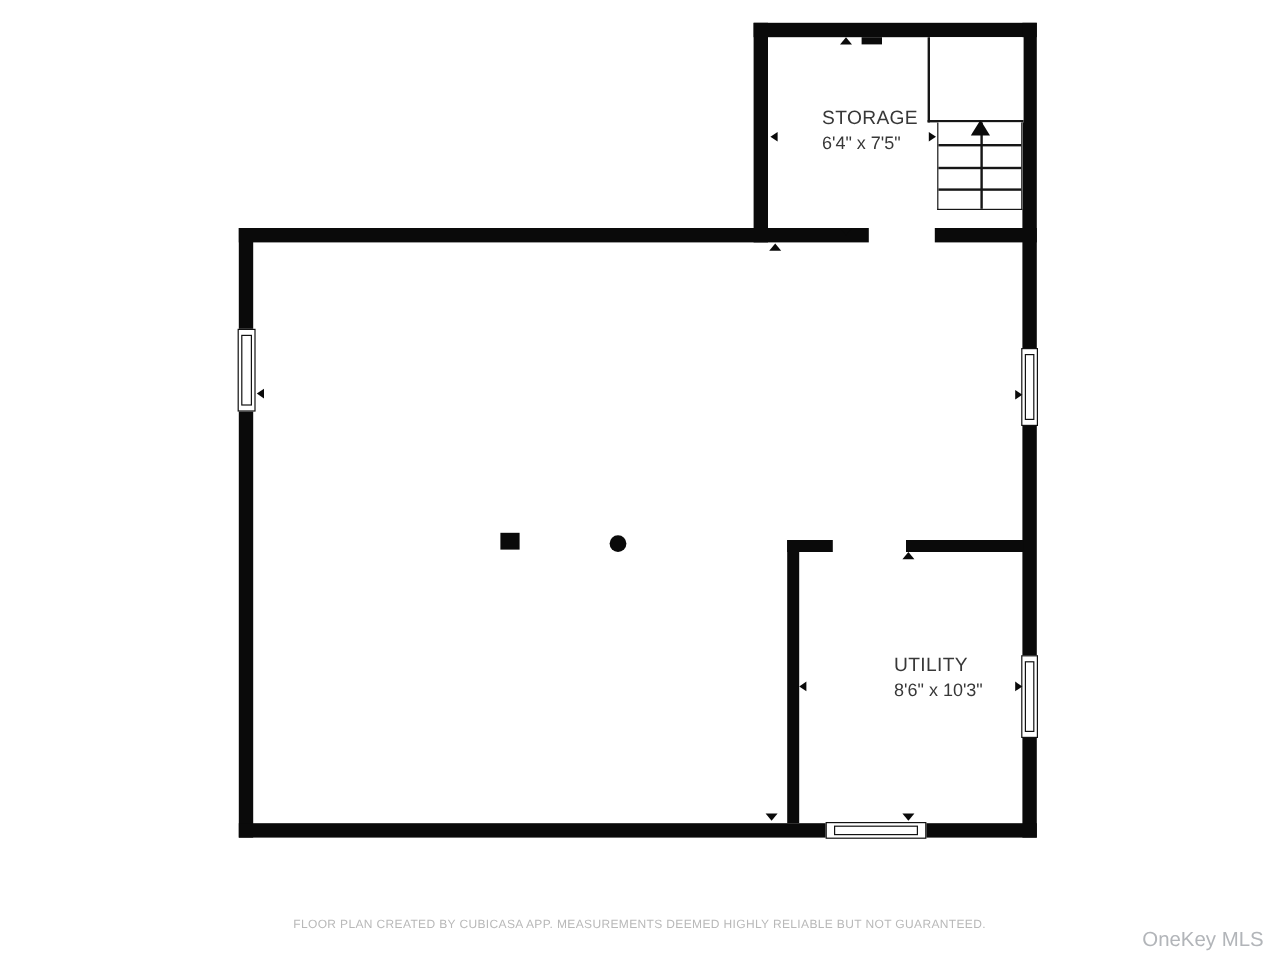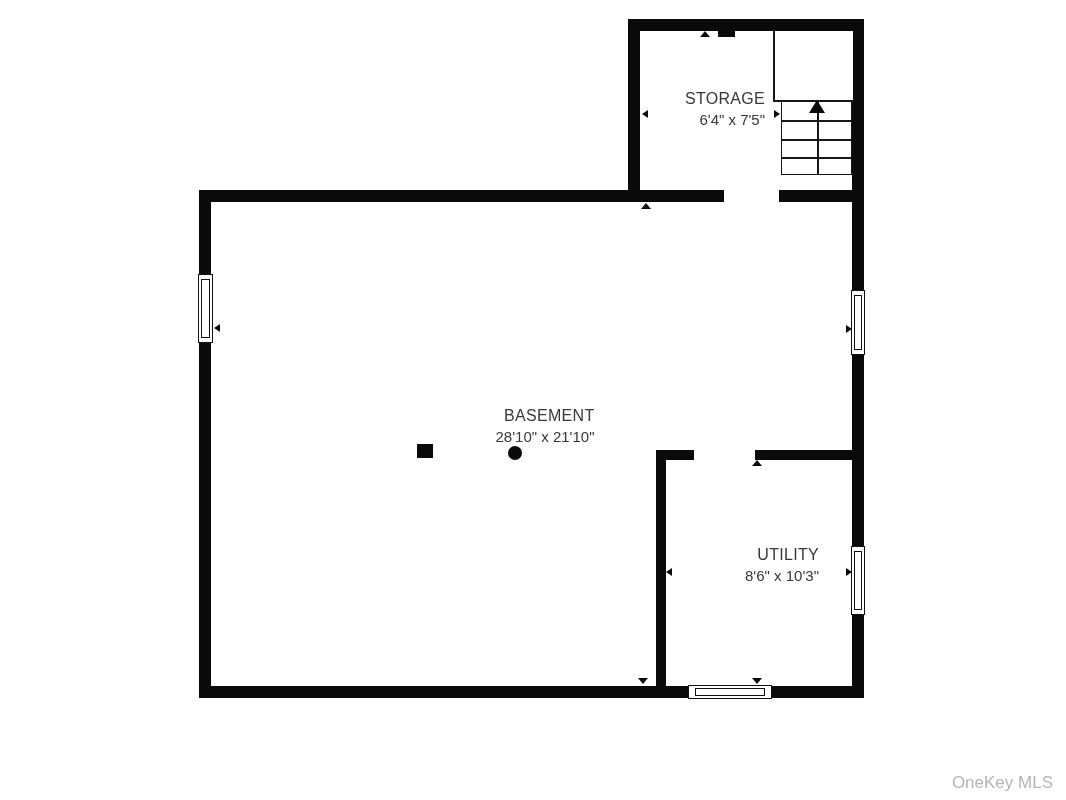--- a/index.html
+++ b/index.html
@@ -28,21 +28,21 @@
   
   .mk{position:absolute;width:0;height:0;}
   .mk.up{border-left:5px solid transparent;border-right:5px solid transparent;border-bottom:6px solid #0a0a0a;}
   .mk.down{border-left:5px solid transparent;border-right:5px solid transparent;border-top:6px solid #0a0a0a;}
   .mk.left{border-top:4px solid transparent;border-bottom:4px solid transparent;border-right:6px solid #0a0a0a;}
   .mk.right{border-top:4px solid transparent;border-bottom:4px solid transparent;border-left:6px solid #0a0a0a;}
   
   .column-square{position:absolute;left:417px;top:444px;width:16px;height:14px;background:#0a0a0a;}
   .column-round{position:absolute;left:508px;top:446px;width:14px;height:14px;background:#0a0a0a;border-radius:50%;}
   
-  .room-label{position:absolute;transform:translateX(-50%);text-align:right;
+  .room-label{position:absolute;transform:translateX(-50%);text-align:left;
     color:var(--label-text,#383838);white-space:nowrap;}
   .room-name{font-size:16px;line-height:20px;letter-spacing:0.3px;}
   .room-dims{font-size:15px;line-height:21px;}
   
   .footer{position:absolute;left:0;right:0;top:765px;text-align:center;
     font-size:10px;letter-spacing:0.3px;color:var(--footer-text,#b9b9b9);}
   .watermark{position:absolute;right:13px;top:773px;
     font-size:17px;color:var(--watermark-text,#b2b5b9);}
 </style>
 </head>
@@ -97,24 +97,21 @@
   <div class="mk down" style="left:638px;top:678px"></div>
   <div class="mk left" style="left:666px;top:568px"></div>
   <div class="mk right" style="left:846px;top:568px"></div>
   <div class="mk up" style="left:752px;top:460px"></div>
   <div class="mk down" style="left:752px;top:678px"></div>
 
   <div class="room-label" style="left:725px;top:89px">
     <div class="room-name">STORAGE</div>
     <div class="room-dims">6'4" x 7'5"</div>
   </div>
-  <div class="room-label" style="left:545px;top:406px">
-    <div class="room-name">BASEMENT</div>
-    <div class="room-dims">28'10" x 21'10"</div>
-  </div>
   <div class="room-label" style="left:782px;top:545px">
     <div class="room-name">UTILITY</div>
     <div class="room-dims">8'6" x 10'3"</div>
   </div>
 
+  <div class="footer">FLOOR PLAN CREATED BY CUBICASA APP. MEASUREMENTS DEEMED HIGHLY RELIABLE BUT NOT GUARANTEED.</div>
   <div class="watermark">OneKey MLS</div>
 
 </div>
 
 </body></html>

